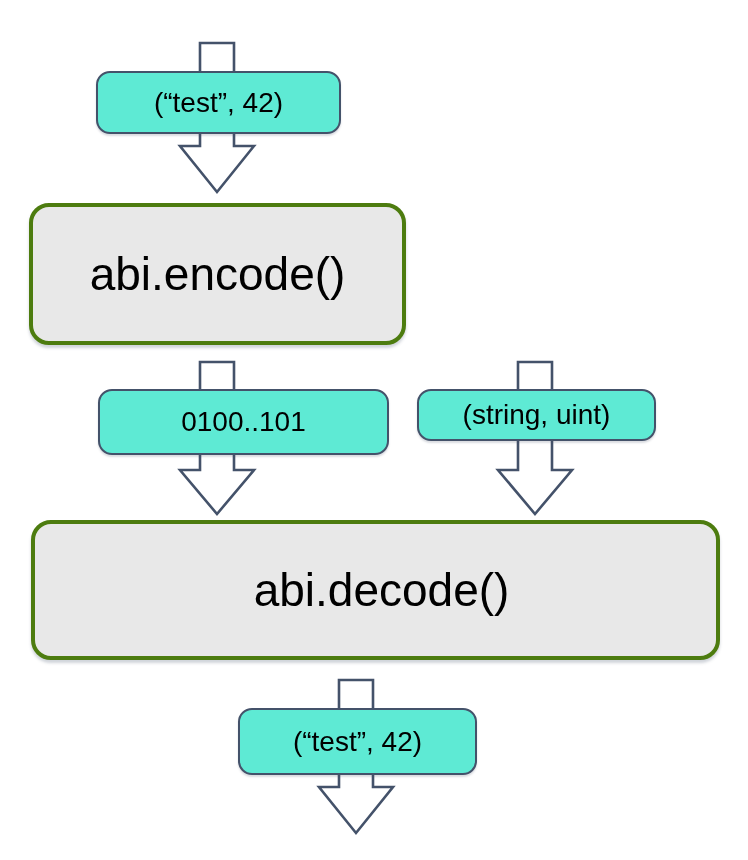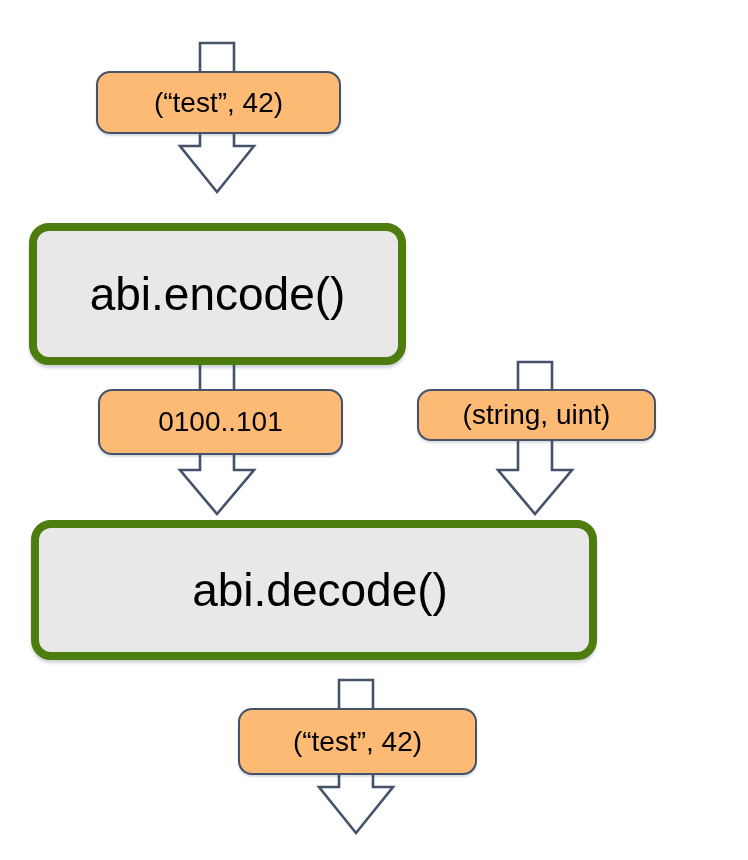--- a/index.html
+++ b/index.html
@@ -21,39 +21,38 @@
     display: flex;
     align-items: center;
     justify-content: center;
     box-sizing: border-box;
     color: #000000;
     text-align: center;
     line-height: 1;
     white-space: nowrap;
   }
   .label-pill {
-    background: #fdba74;
+    background: #5eead4;
     border: 2.5px solid #44526a;
     border-radius: 14px;
     font-size: 28px;
     box-shadow: 0 2px 2px rgba(68, 82, 106, 0.20);
   }
   .process-box {
     background: #e8e8e8;
-    border: 8px solid #4d7c0f;
+    border: 4px solid #4d7c0f;
     border-radius: 20px;
     font-size: 46px;
     box-shadow: 0 3px 3px rgba(68, 82, 106, 0.25);
-    margin-top: 20px;
   }
   #label-input   { left: 96px;  top: 71px;  width: 245px; height: 63px; }
   #box-encode    { left: 29px;  top: 203px; width: 377px; height: 142px; }
-  #label-encoded { left: 98px;  top: 389px; width: 245px; height: 66px; }
+  #label-encoded { left: 98px;  top: 389px; width: 291px; height: 66px; }
   #label-types   { left: 417px; top: 389px; width: 239px; height: 52px; }
-  #box-decode    { left: 31px;  top: 500px; width: 566px; height: 140px; padding-left: 12px; }
+  #box-decode    { left: 31px;  top: 520px; width: 689px; height: 140px; padding-left: 12px; }
   #label-output  { left: 238px; top: 708px; width: 239px; height: 67px; }
 </style>
 </head>
 <body>
 
 <div class="page">
 
   <svg class="arrow-layer" viewBox="0 0 748 860" xmlns="http://www.w3.org/2000/svg">
 
     <path d="M200,43 L234,43 L234,146 L254,146 L217,192 L180,146 L200,146 Z" fill="#ffffff" stroke="#44526a" stroke-width="2.6" stroke-linejoin="miter"></path>

